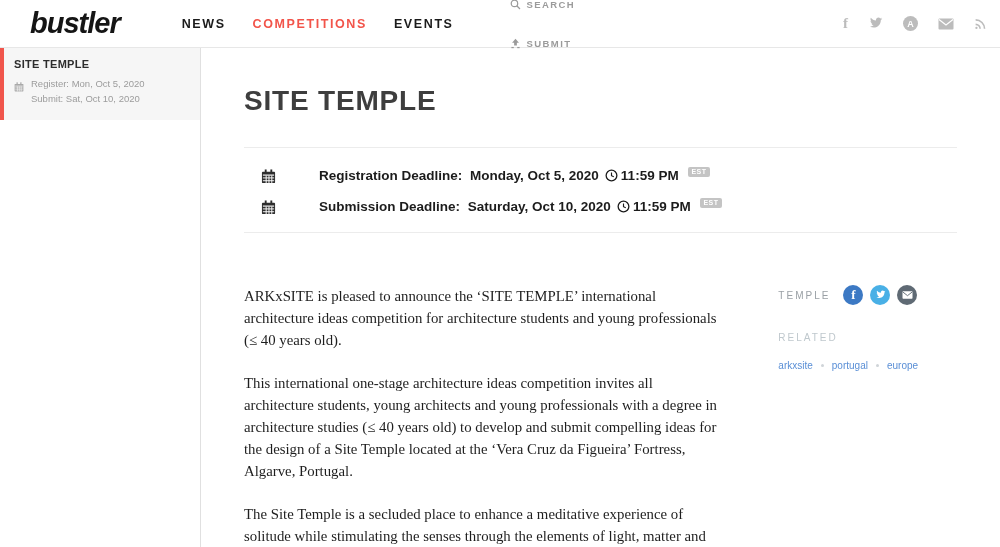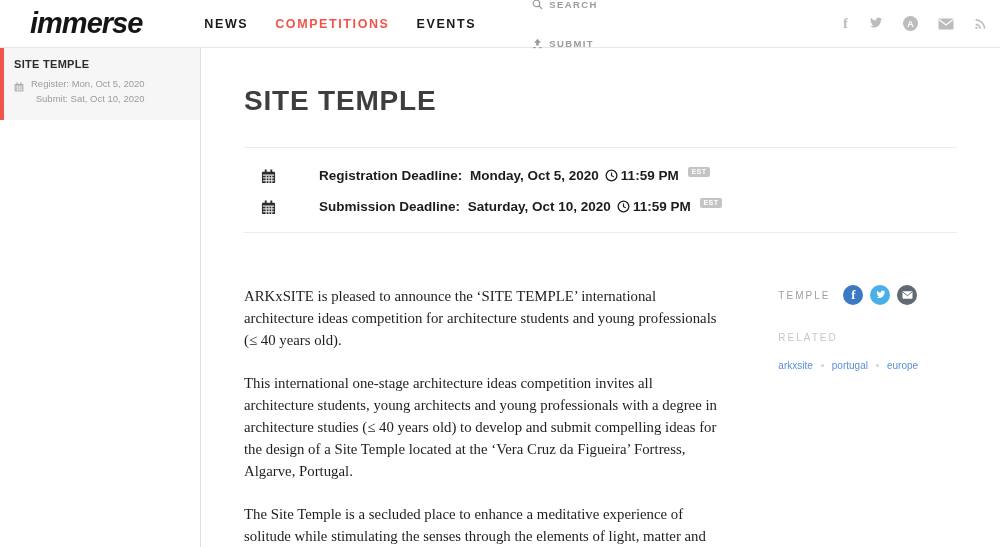--- a/index.html
+++ b/index.html
@@ -60,21 +60,21 @@
     display: flex; align-items: center; justify-content: center;
     background: #b5b5b5; color: #fff; font-size: 8.5px; font-weight: bold; letter-spacing: .5px;
     font-family: "Liberation Sans", sans-serif;
   }
   .tab.active { background: #f0625a; }
   .comp-item {
     background: #f6f6f6; border-left: 4px solid #f0554c;
     padding: 10px 10px 14px 10px; cursor: pointer;
   }
   .comp-title { font-size: 11px; font-weight: bold; color: #2d2d2d; letter-spacing: .3px; }
-  .comp-dates { display: flex; gap: 7px; margin-top: 7px; text-align: right; }
+  .comp-dates { display: flex; gap: 7px; margin-top: 7px; }
   .comp-dates .mini-cal { margin-top: 1px; color: #a9a9a9; }
   .comp-date-line { font-size: 9.5px; color: #9c9c9c; line-height: 1.55; }
 
   
   main { margin-left: 201px; padding: 25px 43px 0; background: #fff; }
   h1 {
     font-size: 28px; font-weight: bold; color: #3e3e3e;
     letter-spacing: .8px; margin: 12px 0 30px;
   }
   .divider { border: 0; border-top: 1px solid #ececec; }
@@ -114,21 +114,21 @@
   .related-links { margin-top: 17px; display: flex; align-items: center; gap: 8px; font-size: 10px; }
   .related-links a { color: #5a8fd6; text-decoration: none; cursor: pointer; }
   .rel-dot { width: 3px; height: 3px; border-radius: 50%; background: #cfd4d8; }
 </style>
 </head>
 <body>
 
 <div class="page">
 
   <header>
-    <div class="logo">immerse</div>
+    <div class="logo">bustler</div>
     <nav>
       <a>NEWS</a>
       <a class="active">COMPETITIONS</a>
       <a>EVENTS</a>
     </nav>
     <div class="tools">
       <a class="tool">
         <span>
           <svg width="11" height="11" viewBox="0 0 16 16" fill="none" stroke="#9b9b9b" stroke-width="1.8">
             <circle cx="6.5" cy="6.5" r="4.7"></circle>

